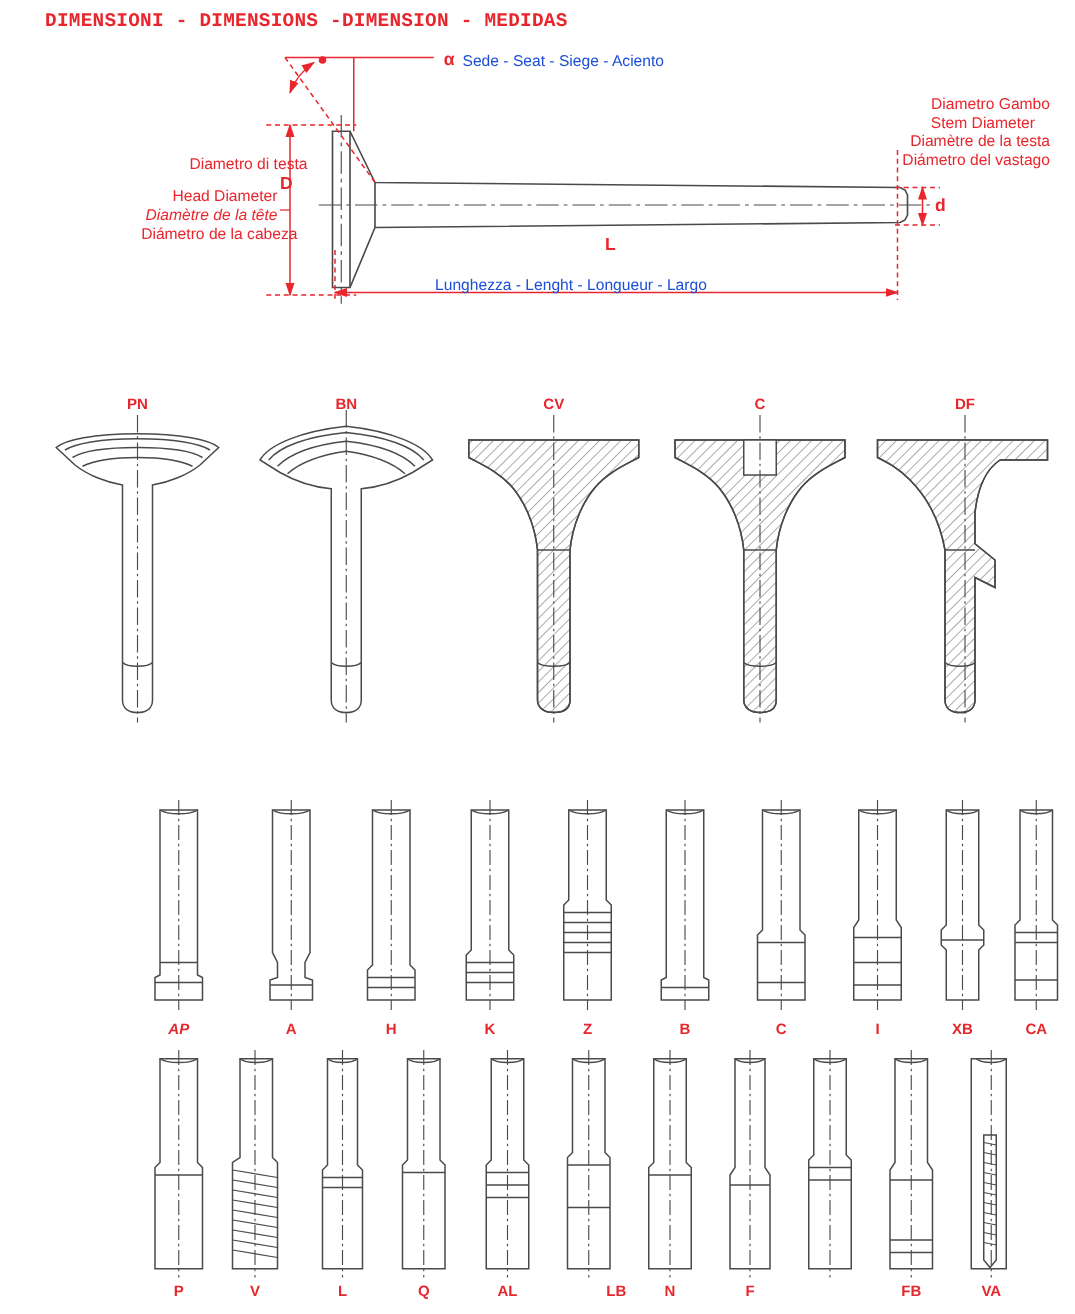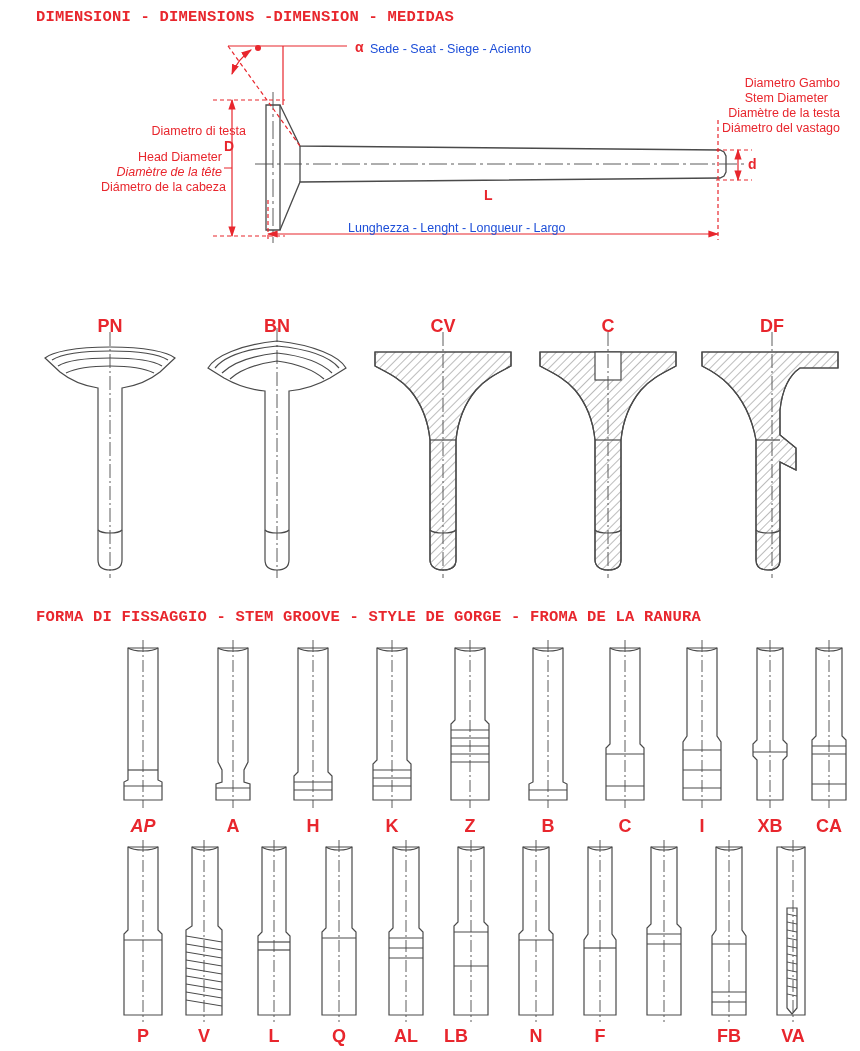--- a/index.html
+++ b/index.html
@@ -44,35 +44,34 @@
     color: #e8262d;
     white-space: nowrap;
     line-height: 14.5px;
   }
   .lbl.dark { color: #1d4ed8; text-align: center; }
   .lbl.bold { font-weight: bold; font-size: 14px; }
   .lbl.right { text-align: right; }
   .code-lbl {
     position: absolute;
     font-weight: bold;
-    font-size: 18px;
+    font-size: 12px;
     color: #e8262d;
     text-align: center;
     white-space: nowrap;
   }
 </style>
 </head>
 <body>
 
 <div class="page">
 
   <div class="section-title" id="title-dimensions">DIMENSIONI - DIMENSIONS -DIMENSION - MEDIDAS</div>
 
 
-  <div class="section-title" id="title-stemgroove">FORMA DI FISSAGGIO - STEM GROOVE - STYLE DE GORGE - FROMA DE LA RANURA</div>
 
   <svg class="svg-layer" width="860" height="1051" viewBox="0 0 860 1051">
     <defs>
       <marker id="arrRed" markerWidth="9" markerHeight="9" refX="8" refY="3" orient="auto" markerUnits="strokeWidth">
         <path d="M0,0 L9,3 L0,6 z" fill="#e8262d"></path>
       </marker>
       <marker id="arrRedStart" markerWidth="9" markerHeight="9" refX="1" refY="3" orient="auto" markerUnits="strokeWidth">
         <path d="M9,0 L0,3 L9,6 z" fill="#e8262d"></path>
       </marker>
       <pattern id="hatch" width="6" height="6" patternUnits="userSpaceOnUse" patternTransform="rotate(45)">
@@ -377,21 +376,21 @@
   <div class="lbl dark" style="left:370px; top:42px;">Sede - Seat - Siege - Aciento</div>
 
   <div class="lbl right" style="left:600px; top:76px; width:240px;">Diametro Gambo</div>
   <div class="lbl right" style="left:588px; top:91px; width:240px;">Stem Diameter</div>
   <div class="lbl right" style="left:600px; top:106px; width:240px;">Diamètre de la testa</div>
   <div class="lbl right" style="left:600px; top:121px; width:240px;">Diámetro del vastago</div>
 
   <div class="lbl right" style="left:0px; top:124px; width:222px;margin-left:24px;">Diametro di testa</div>
   <div class="lbl right" style="left:0px; top:150px; width:222px;">Head Diameter</div>
   <div class="lbl right" style="left:0px; top:165px; width:222px;font-style:italic;">Diamètre de la tête</div>
-  <div class="lbl right" style="left:4px; top:180px; width:222px;">Diámetro de la cabeza</div>
+  <div class="lbl right" style="left:16px; top:180px; width:222px;">Diámetro de la cabeza</div>
 
   <div class="lbl bold" style="left:224px; top:139px;">D</div>
 
   <div class="lbl bold" style="left:748px; top:157px;">d</div>
 
   <div class="lbl bold" style="left:484px; top:188px;">L</div>
 
   <div class="lbl dark" style="left:348px; top:221px;">Lunghezza - Lenght - Longueur - Largo</div>
 
   <div class="code-lbl" style="left:80px; top:316px; width:60px;">PN</div>
@@ -409,20 +408,20 @@
   <div class="code-lbl" style="left:595px; top:816px; width:60px;">C</div>
   <div class="code-lbl" style="left:672px; top:816px; width:60px;">I</div>
   <div class="code-lbl" style="left:740px; top:816px; width:60px;">XB</div>
   <div class="code-lbl" style="left:799px; top:816px; width:60px;">CA</div>
 
   <div class="code-lbl" style="left:113px; top:1026px; width:60px;">P</div>
   <div class="code-lbl" style="left:174px; top:1026px; width:60px;">V</div>
   <div class="code-lbl" style="left:244px; top:1026px; width:60px;">L</div>
   <div class="code-lbl" style="left:309px; top:1026px; width:60px;">Q</div>
   <div class="code-lbl" style="left:376px; top:1026px; width:60px;">AL</div>
-  <div class="code-lbl" style="left:426px; top:1026px; width:60px;text-align:center;">LB</div>
+  <div class="code-lbl" style="left:463px; top:1026px; width:60px;text-align:center;">LB</div>
   <div class="code-lbl" style="left:506px; top:1026px; width:60px;">N</div>
   <div class="code-lbl" style="left:570px; top:1026px; width:60px;">F</div>
   <div class="code-lbl" style="left:634px; top:1049px; width:60px;">FA</div>
   <div class="code-lbl" style="left:699px; top:1026px; width:60px;">FB</div>
   <div class="code-lbl" style="left:763px; top:1026px; width:60px;">VA</div>
 
 </div>
 
 </body></html>

